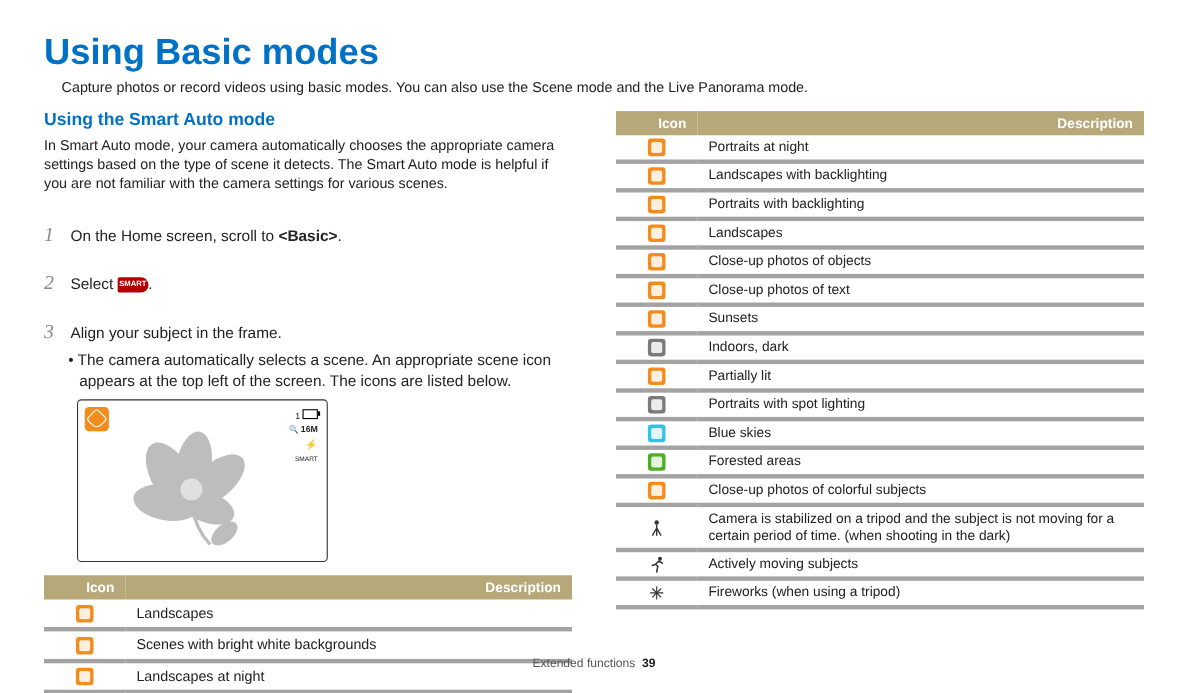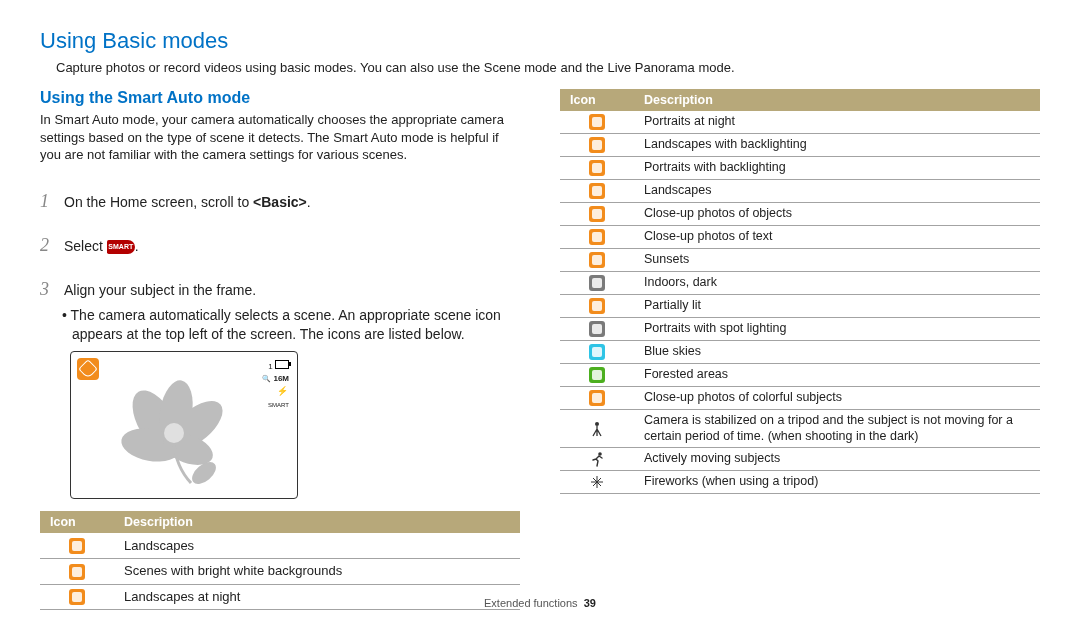--- a/index.html
+++ b/index.html
@@ -14,22 +14,22 @@
   }
   .page {
     width: 1080px;
     height: 630px;
     box-sizing: border-box;
     padding: 28px 40px 10px 40px;
     position: relative;
   }
   h1 {
     color: #0072c6;
-    font-size: 22px;
-    font-weight: 400;
+    font-size: 33px;
+    font-weight: 700;
     margin: 0 0 6px 0;
     letter-spacing: 0;
   }
   .subtitle {
     font-size: 13px;
     margin: 0 0 14px 16px;
   }
   .columns {
     display: flex;
     gap: 40px;
@@ -144,27 +144,27 @@
   }
   table.icon-table {
     width: 100%;
     border-collapse: collapse;
     font-size: 13px;
   }
   table.icon-table th {
     background: #b7a87a;
     color: #fff;
     font-weight: 600;
-    text-align: left;
+    text-align: right;
     padding: 4px 10px;
     font-size: 12.5px;
   }
   table.icon-table th:first-child { width: 54px; }
   table.icon-table td {
-    border-bottom: 1px solid #a3a3a3;
+    border-bottom: 4px solid #a3a3a3;
     padding: 4px 10px;
     vertical-align: middle;
     line-height: 1.25;
   }
   table.icon-table td.icon-cell {
     text-align: center;
     width: 54px;
   }
   .ic {
     display: inline-block;

